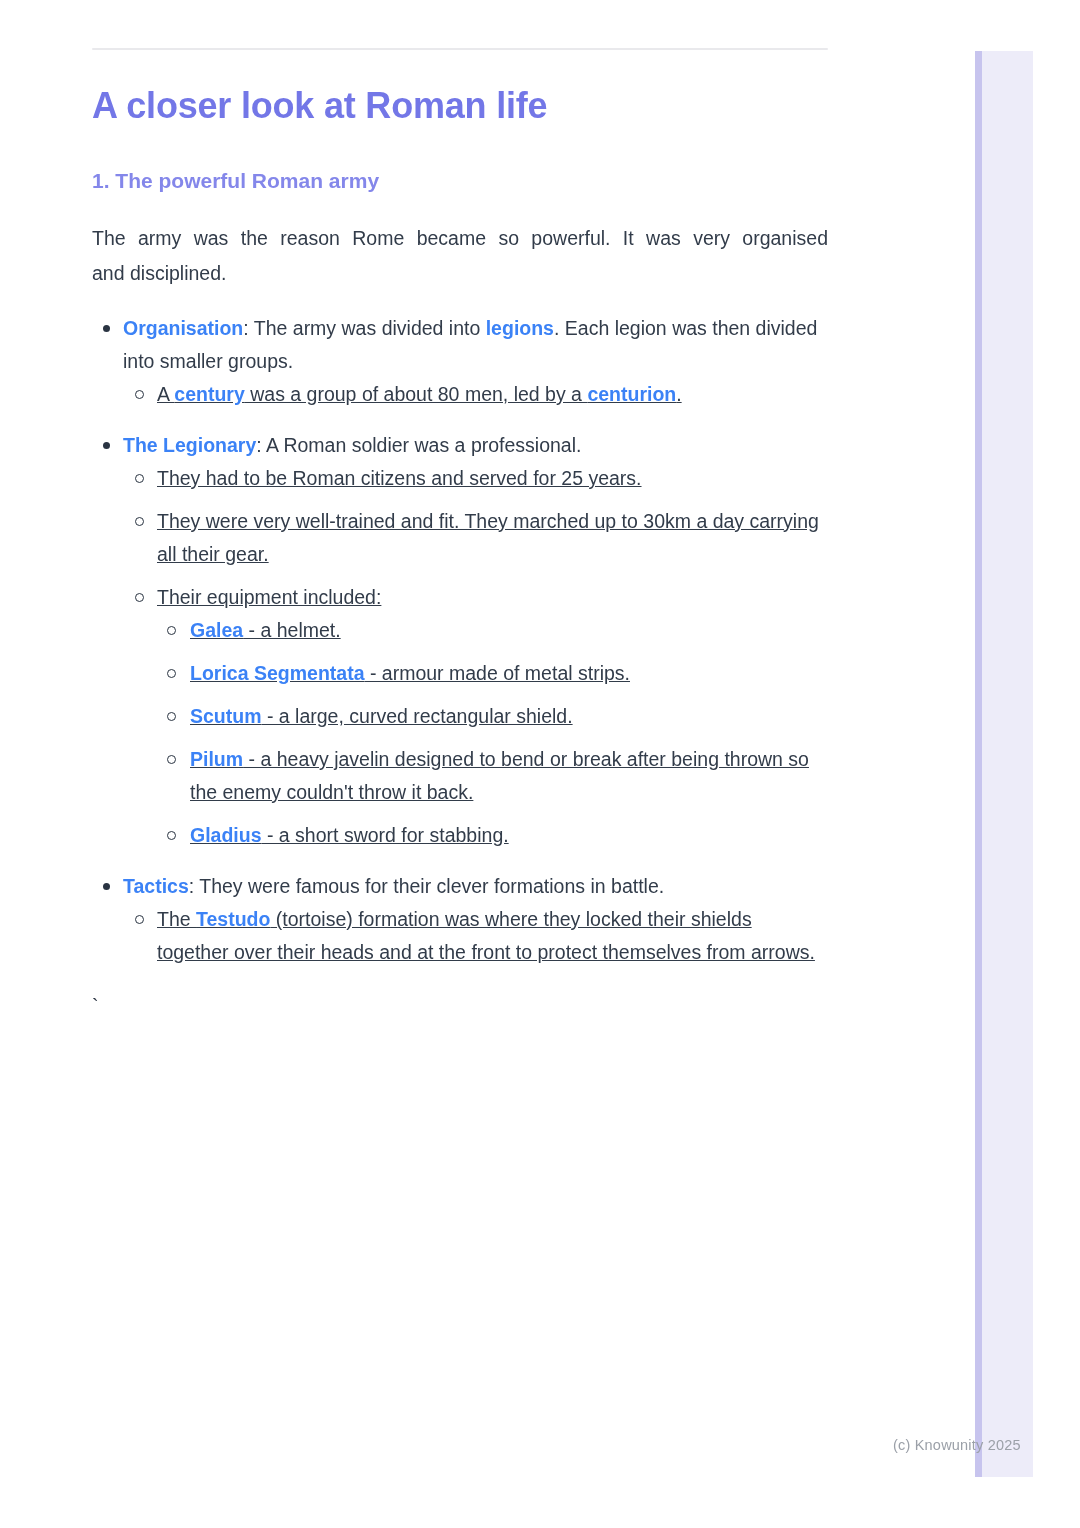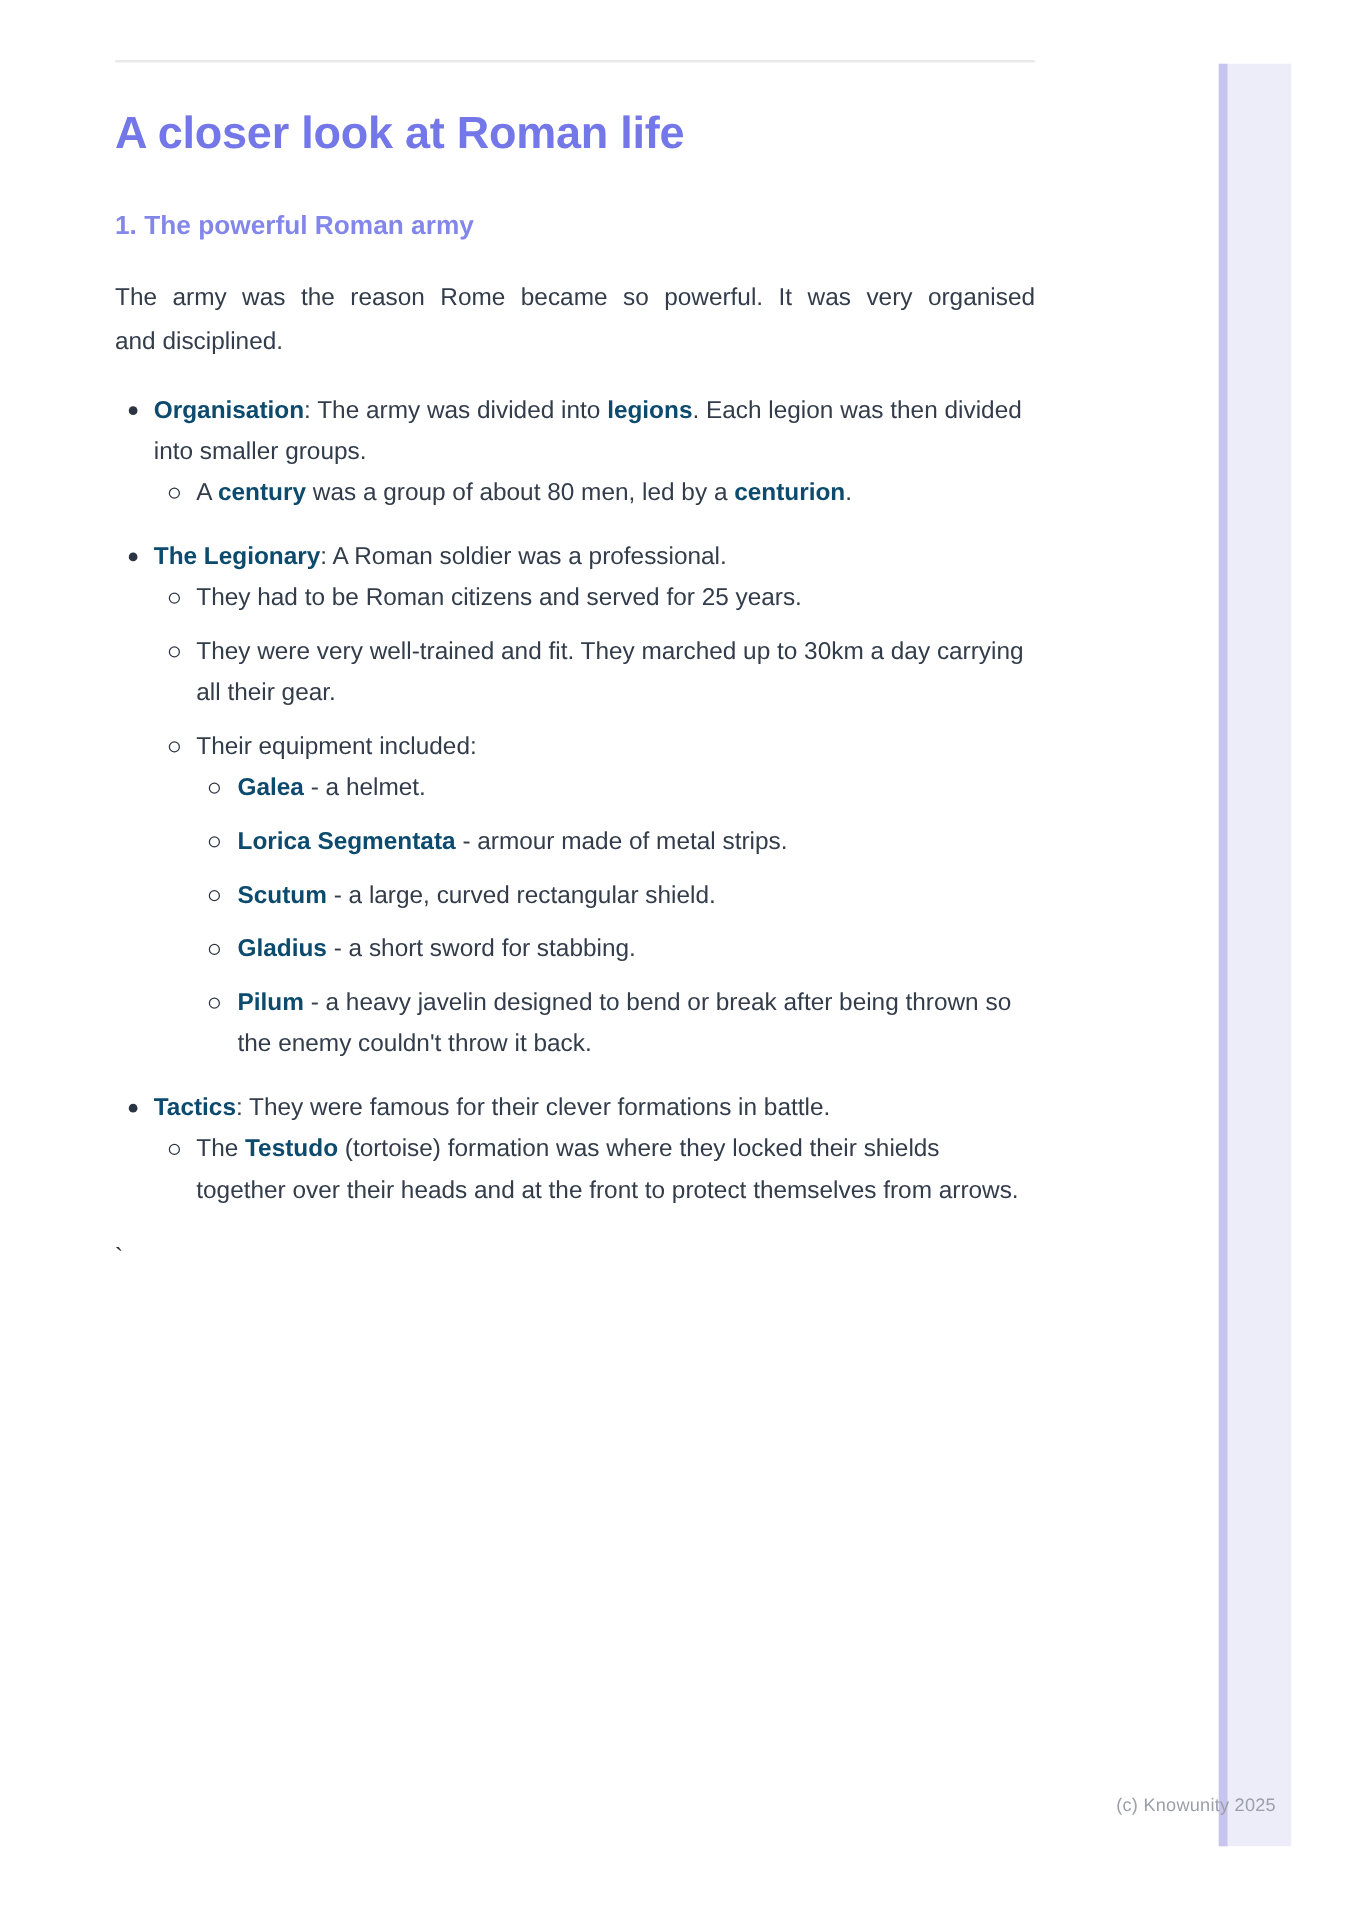--- a/index.html
+++ b/index.html
@@ -43,39 +43,39 @@
   .jline { display: block; text-align: justify; text-align-last: justify; }
   ul { list-style: none; margin: 0; padding: 0; }
   ul.l1 { margin-top: 21px; }
   li {
     position: relative;
     font-size: 19.5px;
     line-height: 33px;
   }
   .l1 > li { padding-left: 31px; }
   .l1 > li + li { margin-top: 18px; }
-  .l2 > li { padding-left: 34px; }
+  .l2 > li { padding-left: 34px; text-decoration: underline; }
   .l2 > li + li { margin-top: 10px; }
   .l3 > li { padding-left: 33px; }
   .l3 > li + li { margin-top: 10px; }
   .m-disc {
     position: absolute; left: 11px; top: 13px;
     width: 7px; height: 7px; border-radius: 50%;
     background: #2a3442;
   }
   .l2 > li > .m-circle { left: 12px; }
   .l3 > li > .m-circle { left: 10px; }
   .m-circle {
     position: absolute; top: 12px;
     width: 9px; height: 9px; border-radius: 50%;
     border: 1.8px solid #2a3442;
     box-sizing: border-box;
     background: transparent;
   }
-  .b { font-weight: 700; color: #0c4a6e; }
+  .b { font-weight: 700; color: #3b82f6; }
   .stray {
     margin-top: 21px;
     font-size: 19.5px;
     line-height: 33px;
     color: #2a3442;
   }
   .stripe {
     position: absolute;
     top: 51px;
     left: 975px;
@@ -148,25 +148,25 @@
               <li>
                 <span class="m-circle"></span>
                 <span class="b">Lorica Segmentata</span><span> - armour made of metal strips.</span>
               </li>
               <li>
                 <span class="m-circle"></span>
                 <span class="b">Scutum</span><span> - a large, curved rectangular shield.</span>
               </li>
               <li>
                 <span class="m-circle"></span>
-                <span class="b">Gladius</span><span> - a short sword for stabbing.</span>
+                <span class="b">Pilum</span><span> - a heavy javelin designed to bend or break after being thrown so the enemy couldn't throw it back.</span>
               </li>
               <li>
                 <span class="m-circle"></span>
-                <span class="b">Pilum</span><span> - a heavy javelin designed to bend or break after being thrown so the enemy couldn't throw it back.</span>
+                <span class="b">Gladius</span><span> - a short sword for stabbing.</span>
               </li>
             </ul>
           </li>
         </ul>
       </li>
 
       <li>
         <span class="m-disc"></span>
         <span class="b">Tactics</span><span>: They were famous for their clever formations in battle.</span>
         <ul class="l2">

